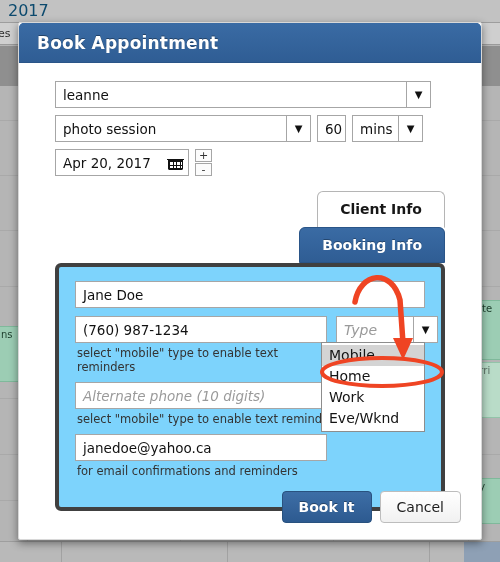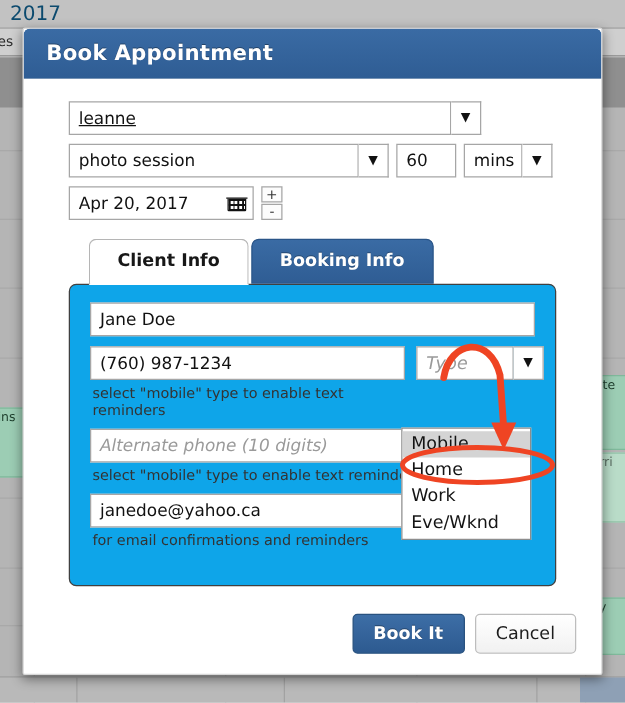--- a/index.html
+++ b/index.html
@@ -165,31 +165,31 @@
     display: flex;
     align-items: center;
     justify-content: center;
     box-sizing: border-box;
     font-size: 10px;
     color: #111;
   }
   .sel-wrap { display: flex; }
 
   
-  #client-select { width: 306px; text-decoration: underline; }
+  #client-select { width: 352px; }
   
   #service-select { width: 232px; }
-  #duration-input { width: 48px; margin-left: 6px; }
+  #duration-input { width: 29px; margin-left: 6px; }
   #unit-select { width: 47px; margin-left: 6px; text-align: left; }
 
   
   #date-field {
-    width: 148px;
-    display: flex;
-    align-items: flex-start;
+    width: 134px;
+    display: flex;
+    align-items: center;
     justify-content: space-between;
     padding-right: 5px;
   }
   #time-field { width: 103px; margin-left: 6px; }
   .spinner {
     margin-left: 6px;
     width: 17px;
     display: flex;
     flex-direction: column;
     justify-content: space-between;
@@ -207,20 +207,21 @@
   .spinner div:last-child { margin-top: 1px; }
 
   
   #tabs {
     margin-top: 15px;
     display: flex;
     align-items: flex-end;
     padding-left: 16px;
     position: relative;
     z-index: 3;
+    flex-direction: column;
   }
   .tab {
     font-size: 14px;
     font-weight: bold;
     padding: 9px 22px 9px 22px;
     border-top-left-radius: 6px;
     border-top-right-radius: 6px;
     box-sizing: border-box;
     font-family: "DejaVu Sans", "Liberation Sans", sans-serif;
   }
@@ -235,23 +236,23 @@
   .tab.inactive {
     background: #33639c;
     background-image: linear-gradient(#3a6ba4, #2f5d94);
     color: #ffffff;
     border: 1px solid #2a5588;
     text-shadow: 0 -1px 0 rgba(0,0,0,.3);
     margin-left: 2px;
   }
 
   #tab-panel {
-    border: 1px solid #404040;
+    border: 4px solid #404040;
     border-radius: 6px;
-    background: #0ea5e9;
+    background: #7dd3fc;
     padding: 14px 16px 14px 16px;
     box-sizing: border-box;
     position: relative;
     z-index: 1;
   }
 
   .hint {
     font-size: 11.5px;
     color: #333;
     margin: 3px 0 8px 2px;

